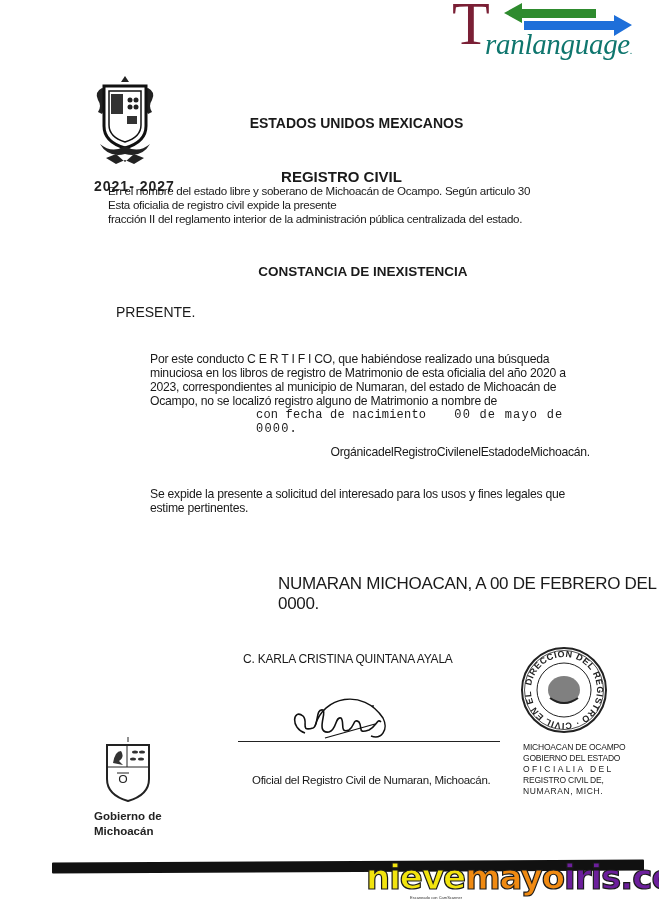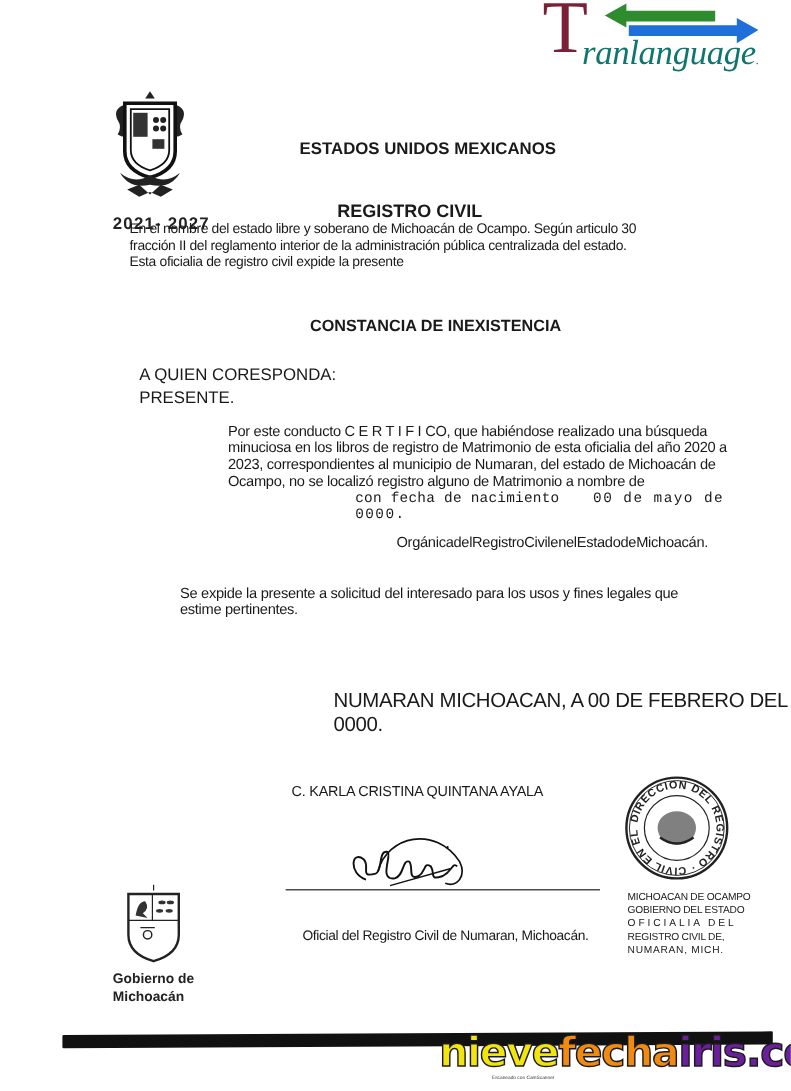--- a/index.html
+++ b/index.html
@@ -21,21 +21,21 @@
     .years { left: 94px; top: 178px; font-size: 14px; letter-spacing: 1px; font-weight: bold; color: #222; }
 
     .h-estados { left: 0; width: 713px; top: 115px; text-align: center; font-weight: bold; font-size: 14px; }
     .h-registro { left: 0; width: 683px; top: 168px; text-align: center; font-weight: bold; font-size: 15px; }
     .intro { left: 108px; width: 470px; top: 184px; text-align: left; font-size: 11.6px; line-height: 14px; letter-spacing: -0.3px; }
     .h-constancia { left: 0; width: 726px; top: 264px; text-align: center; font-weight: bold; font-size: 13.5px; }
 
     .salute { left: 116px; top: 303px; font-size: 14px; line-height: 19px; }
 
     .para { left: 150px; width: 440px; font-size: 12.2px; line-height: 14px; letter-spacing: -0.25px; }
-    .p1 { top: 352px; margin-left: 40px; }
+    .p1 { top: 352px; }
     .p1 .dob { display: block; padding-left: 106px; font-family: "Liberation Mono", monospace; font-size: 12px; letter-spacing: 0.2px; }
     .p1 .dob .date { margin-left: 28px; letter-spacing: 1.2px; }
     .p2 { top: 445px; }
     .p2 .spread { display: flex; justify-content: flex-end; }
     .p3 { top: 487px; }
 
     .place-date { left: 278px; top: 574px; font-size: 17px; letter-spacing: -0.3px; }
 
     .officer-name { left: 243px; top: 652px; font-size: 12px; letter-spacing: -0.2px; }
     .signature { left: 285px; top: 688px; }
@@ -85,28 +85,27 @@
   <rect x="35" y="42" width="10" height="8" fill="#333"></rect>
   <path d="M8 70 q12 10 25 2 q13 8 25 -2 q-8 14 -25 10 q-17 4 -25 -10z" fill="#222"></path>
   <path d="M14 84 l10 -4 l9 8 l9 -8 l10 4 l-10 6 l-9 -4 l-9 4z" fill="#222"></path>
 </svg>
 <div class="abs years">2021- 2027</div>
 
 <div class="abs h-estados">ESTADOS UNIDOS MEXICANOS</div>
 <div class="abs h-registro">REGISTRO CIVIL</div>
 <div class="abs intro">
   <div>En el nombre del estado libre y soberano de Michoacán de Ocampo. Según articulo 30</div>
+  <div>Esta oficialia de registro civil expide la presente</div>
   <div>fracción II del reglamento interior de la administración pública centralizada del estado.</div>
-  <div>Esta oficialia de registro civil expide la presente</div>
 </div>
 
 <div class="abs h-constancia">CONSTANCIA DE INEXISTENCIA</div>
 
 <div class="abs salute">
-  <div>A QUIEN CORESPONDA:</div>
   <div>PRESENTE.</div>
 </div>
 
 <div class="abs para p1">
   <span>Por este conducto C E R T I F I CO, que habiéndose realizado una búsqueda minuciosa en los libros de registro de Matrimonio de esta oficialia del año 2020 a 2023, correspondientes al municipio de Numaran, del estado de Michoacán de Ocampo, no se localizó registro alguno de Matrimonio a nombre de</span>
   <span class="dob"><span>con fecha de nacimiento</span><span class="date">00 de mayo de 0000.</span></span>
 </div>
 
 <div class="abs para p2">
   <div class="spread">
@@ -170,14 +169,14 @@
   <circle cx="20" cy="42" r="3.5" fill="none" stroke="#222" stroke-width="1.2"></circle>
   <path d="M14 36 h12" stroke="#222" stroke-width="1"></path>
 </svg>
 <div class="abs gov-text">
   <div>Gobierno de</div>
   <div>Michoacán</div>
 </div>
 
 <div class="abs bottom-bar"></div>
 
-<div class="abs wm"><span class="a">nieve</span><span class="b">fecha</span><span class="c">iris.com</span></div>
+<div class="abs wm"><span class="a">nieve</span><span class="b">mayo</span><span class="c">iris.com</span></div>
 <div class="abs scanned">Escaneado con CamScanner</div>
 
 </body></html>

